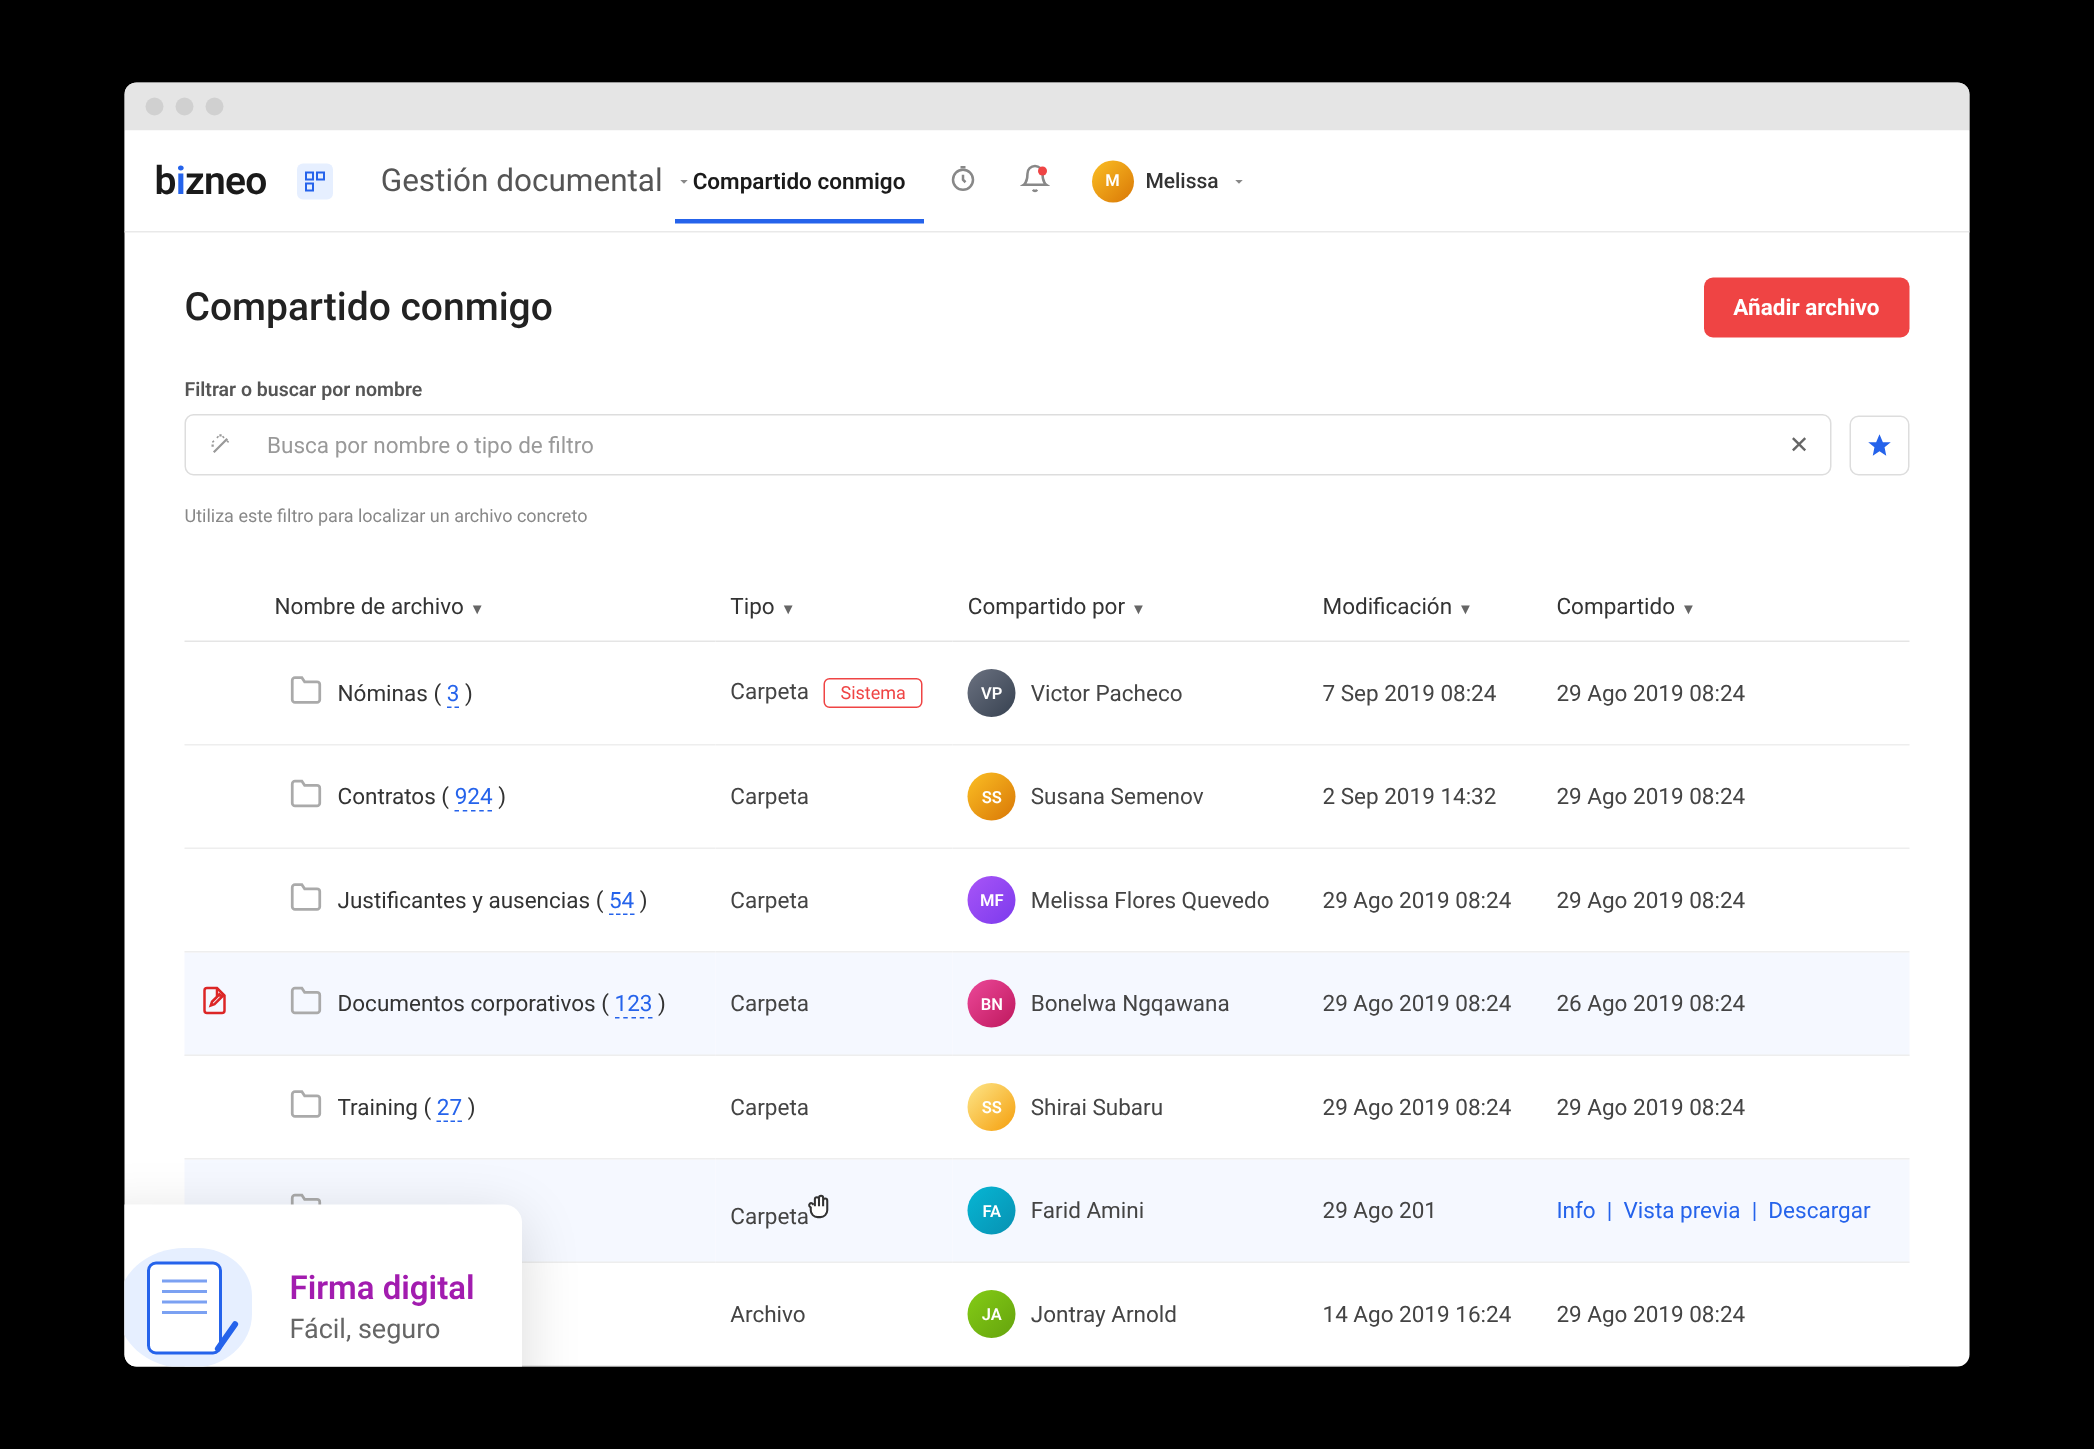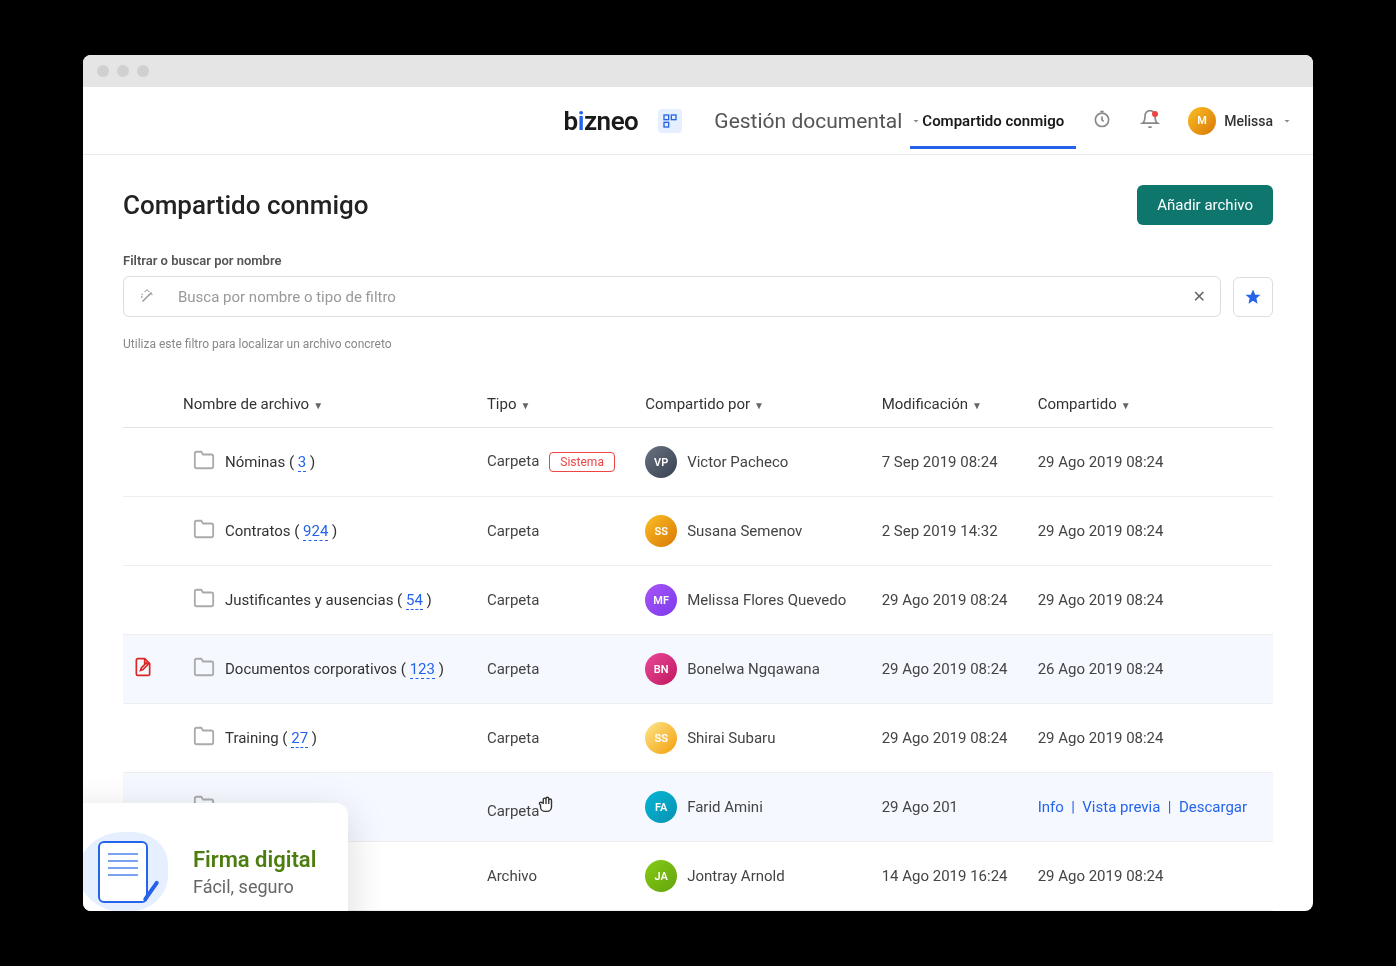--- a/index.html
+++ b/index.html
@@ -1,39 +1,39 @@
 <!DOCTYPE html>
 <html><head>
 <meta charset="utf-8">
 <style>
 * { margin: 0; padding: 0; box-sizing: border-box; font-family: -apple-system, BlinkMacSystemFont, "Segoe UI", Roboto, sans-serif; }
 body { background: #000; display: flex; align-items: center; justify-content: center; min-height: 100vh; padding: 20px; }
 .window { width: 1230px; background: #fff; border-radius: 8px; overflow: hidden; box-shadow: 0 10px 40px rgba(0,0,0,0.3); position: relative; }
 .window-bar { background: #e5e5e5; height: 32px; display: flex; align-items: center; padding: 0 14px; gap: 8px; }
 .window-dot { width: 12px; height: 12px; border-radius: 50%; background: #d0d0d0; }
-.topnav { background: #fff; border-bottom: 1px solid #e9e9e9; height: 68px; display: flex; align-items: center; padding: 4px 20px; justify-content: flex-end; }
+.topnav { background: #fff; border-bottom: 1px solid #e9e9e9; height: 68px; display: flex; align-items: center; padding: 4px 20px; justify-content: flex-start; }
 .topnav-left { display: flex; align-items: center; gap: 20px; }
 .logo { font-size: 26px; font-weight: 600; color: #1a1a1a; letter-spacing: -0.5px; }
 .logo .dot { color: #2563eb; }
 .module-sel { display: flex; align-items: center; gap: 8px; cursor: pointer; }
 .module-icon { width: 24px; height: 24px; background: #e6efff; border-radius: 4px; display: flex; align-items: center; justify-content: center; color: #2563eb; }
 .module-text { color: #555; font-size: 21px; margin-left: 24px; }
 .topnav-right { display: flex; align-items: center; gap: 28px; }
 .tab-link { color: #888; font-size: 15px; padding: 18px 0; cursor: pointer; position: relative; }
 .tab-link.active { color: #1a1a1a; font-weight: 600; }
 .tab-link.active::after { content: ''; position: absolute; bottom: -1px; left: -12px; right: -12px; height: 3px; background: #2563eb; }
 .icon-btn { color: #888; cursor: pointer; position: relative; }
 .notif-dot { position: absolute; top: 2px; right: 2px; width: 6px; height: 6px; background: #ef4444; border-radius: 50%; }
 .user-chip { display: flex; align-items: center; gap: 8px; cursor: pointer; }
 .avatar { width: 28px; height: 28px; border-radius: 50%; background: linear-gradient(135deg,#f59e0b,#d97706); display: flex; align-items: center; justify-content: center; color: #fff; font-size: 11px; font-weight: 600; }
 .user-name { color: #333; font-size: 14px; font-weight: 500; }
 .content { padding: 30px 40px 0 40px; }
 .page-head { display: flex; justify-content: space-between; align-items: center; margin-bottom: 28px; }
 .page-title { font-size: 26px; font-weight: 500; color: #222; }
-.btn-primary { background: #0f766e; color: #fff; border: none; padding: 11px 20px; border-radius: 6px; font-size: 15px; font-weight: 400; cursor: pointer; }
+.btn-primary { background: #ef4444; color: #fff; border: none; padding: 11px 20px; border-radius: 6px; font-size: 15px; font-weight: 700; cursor: pointer; }
 .search-label { font-size: 13px; color: #555; font-weight: 600; margin-bottom: 8px; }
 .search-row { display: flex; gap: 12px; align-items: center; }
 .search-box { flex: 1; display: flex; align-items: center; border: 1px solid #ddd; border-radius: 6px; padding: 10px 14px; gap: 22px; }
 .search-box input { flex: 1; border: none; outline: none; font-size: 15px; color: #333; }
 .search-box input::placeholder { color: #999; }
 .clear-x { color: #666; cursor: pointer; font-size: 16px; }
 .star-btn { width: 40px; height: 40px; border: 1px solid #ddd; border-radius: 6px; display: flex; align-items: center; justify-content: center; color: #2563eb; cursor: pointer; }
 .search-hint { font-size: 12px; color: #888; margin-top: 20px; margin-bottom: 30px; }
 .table { width: 100%; border-collapse: collapse; }
 .table th { text-align: left; padding: 14px 10px; font-size: 15px; font-weight: 400; color: #333; border-bottom: 1px solid #e5e5e5; cursor: pointer; }
@@ -51,21 +51,21 @@
 .row-avatar { width: 32px; height: 32px; border-radius: 50%; display: flex; align-items: center; justify-content: center; color: #fff; font-size: 11px; font-weight: 600; flex-shrink: 0; }
 .actions { color: #2563eb; font-size: 15px; }
 .actions span { cursor: pointer; }
 .cursor-hand { display: inline-block; margin-left: -4px; }
 .floating-card { position: absolute; left: -30px; bottom: -30px; background: #fff; border-radius: 12px; box-shadow: 0 10px 40px rgba(0,0,0,0.15); padding: 24px 32px 24px 20px; display: flex; align-items: center; gap: 20px; }
 .float-ill { width: 100px; height: 90px; position: relative; }
 .float-blob { position: absolute; width: 90px; height: 80px; background: #e6efff; border-radius: 50% 40% 45% 50%; top: 5px; left: 5px; }
 .float-doc { position: absolute; width: 50px; height: 62px; border: 2px solid #2563eb; border-radius: 6px; background: #fff; top: 14px; left: 25px; }
 .float-doc::before { content:''; position:absolute; top:10px; left:8px; right:8px; height:2px; background:#2563eb; box-shadow: 0 7px 0 #2563eb, 0 14px 0 #2563eb, 0 21px 0 #2563eb; opacity:0.6; }
 .float-pen { position:absolute; width:4px; height:24px; background:#2563eb; bottom:14px; right:20px; transform:rotate(35deg); border-radius:2px; }
-.float-text h3 { font-size: 22px; font-weight: 600; color: #4d7c0f; margin-bottom: 4px; }
+.float-text h3 { font-size: 22px; font-weight: 600; color: #a21caf; margin-bottom: 4px; }
 .float-text p { font-size: 18px; color: #666; }
 .indent { width: 50px; }
 .th-name { padding-left: 60px !important; }
 .av1{background:linear-gradient(135deg,#6b7280,#374151);}
 .av2{background:linear-gradient(135deg,#fbbf24,#d97706);}
 .av3{background:linear-gradient(135deg,#a855f7,#7c3aed);}
 .av4{background:linear-gradient(135deg,#ec4899,#be185d);}
 .av5{background:linear-gradient(135deg,#fde68a,#f59e0b);}
 .av6{background:linear-gradient(135deg,#06b6d4,#0891b2);}
 .av7{background:linear-gradient(135deg,#84cc16,#65a30d);}

